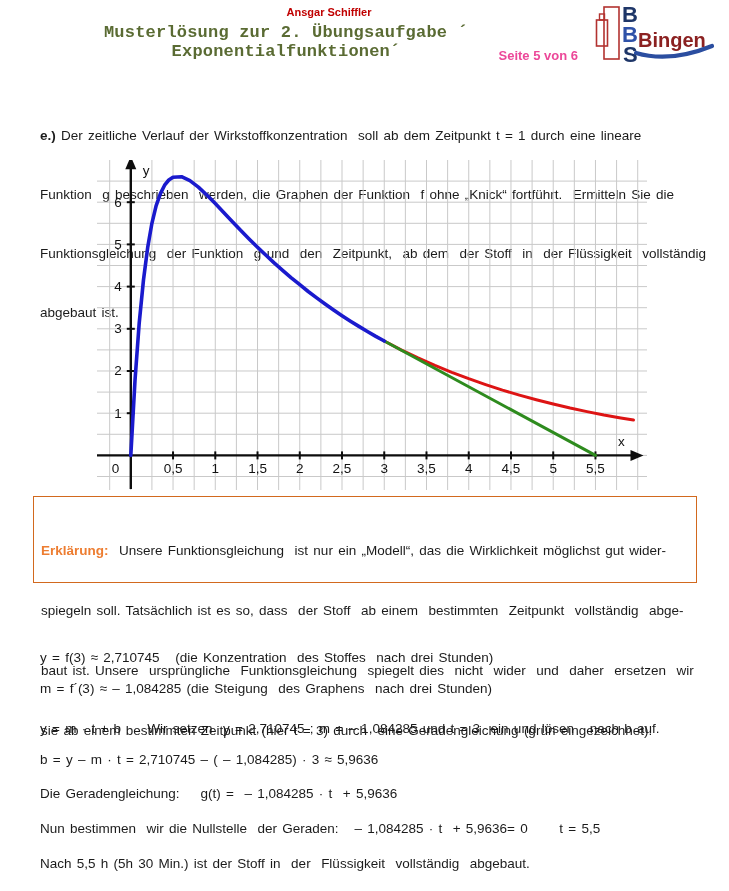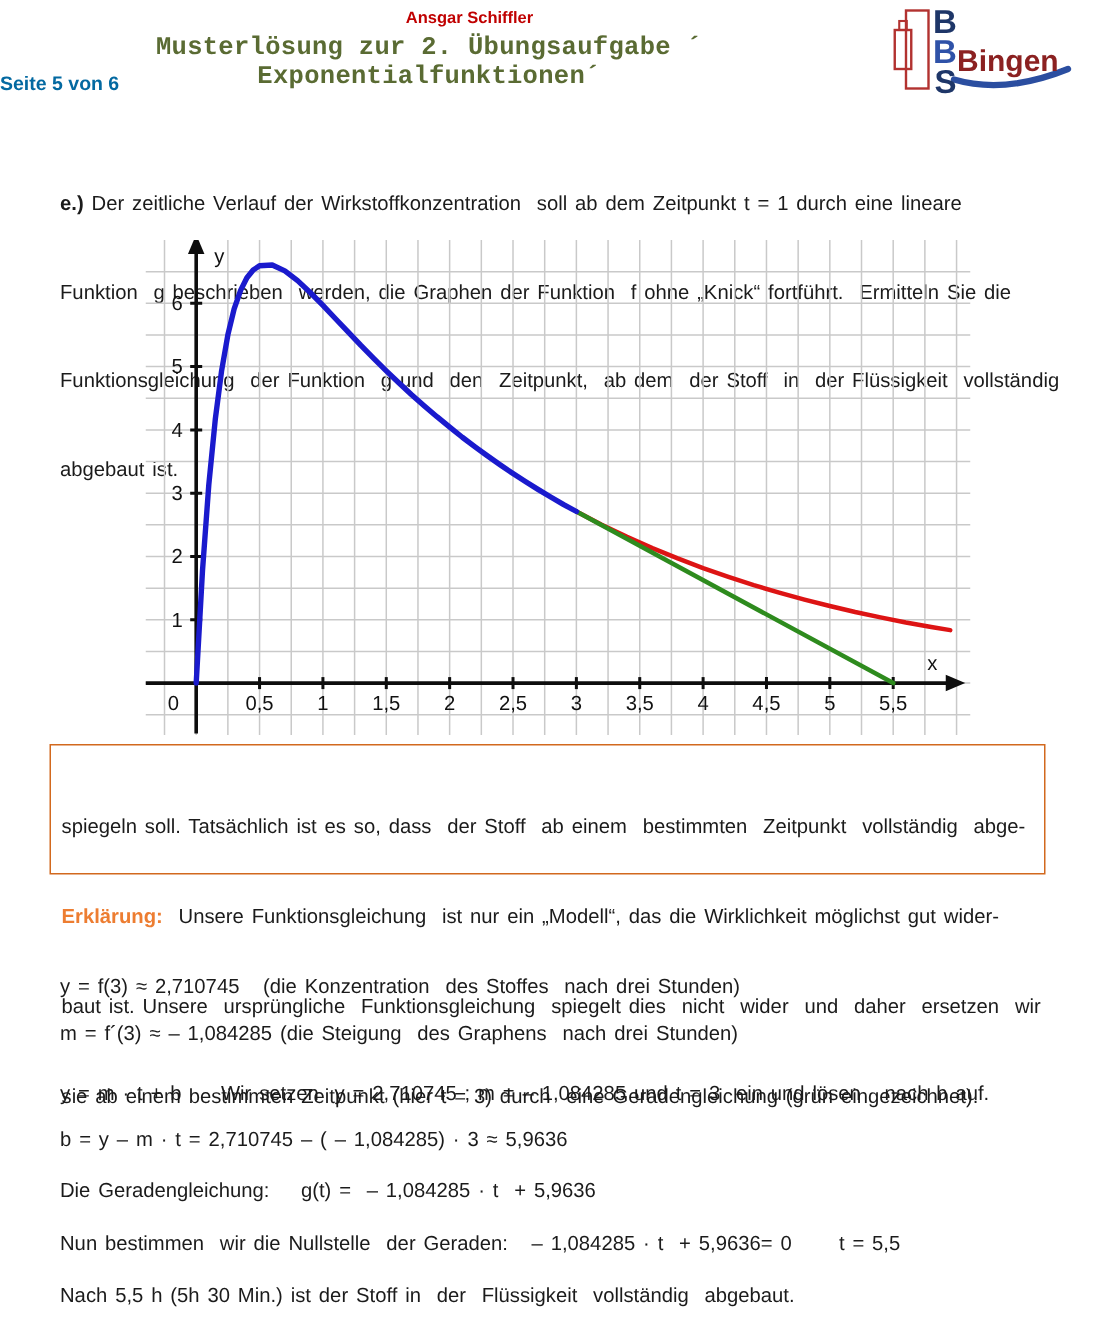--- a/index.html
+++ b/index.html
@@ -2,25 +2,25 @@
 <html><head>
 <meta charset="utf-8">
 <style>
   html,body{margin:0;padding:0;background:#ffffff;}
   .page{
     position:relative;width:729px;height:891px;background:#ffffff;overflow:hidden;
     font-family:"Liberation Sans",sans-serif;color:#1b1b1b;
   }
   
   .hdr-author{position:absolute;top:6px;left:0;width:626px;text-align:center;
-    font-size:11px;font-weight:bold;color:#C00000;}
+    font-size:11px;font-weight:bold;color:#C00000;padding-left:16px;}
   .hdr-title{position:absolute;top:23px;left:0;width:572px;text-align:center;
     font-size:17px;font-weight:bold;color:#5A6B33;letter-spacing:.2px;font-family:Liberation Mono, monospace;}
-  .hdr-page{position:absolute;top:48px;left:0;width:578px;text-align:left;
-    font-size:13px;font-weight:bold;color:#0369a1;}
+  .hdr-page{position:absolute;top:48px;left:0;width:578px;text-align:right;
+    font-size:13px;font-weight:bold;color:#ec4899;}
   .logo{position:absolute;top:2px;left:592px;width:128px;height:64px;}
   
   .problem{position:absolute;left:40px;top:87px;width:680px;font-size:13.5px;
     line-height:19.6px;white-space:pre;word-spacing:1.5px;}
   .problem b{font-weight:bold;}
   
   .chart{position:absolute;left:97px;top:160px;width:550px;height:330px;}
   
   .explain{position:absolute;left:33px;top:496px;width:664px;height:87px;
     border:1.5px solid #D2691E;box-sizing:border-box;padding:4px 0 0 7px;
@@ -140,22 +140,22 @@
       <line x1="29.794162826420887" y1="42.19948849104859" x2="37.79416282642089" y2="42.19948849104859" stroke="#0d0d0d" stroke-width="2"></line>
       <text x="24.794162826420887" y="46.69948849104859" text-anchor="end" font-size="13.5" font-family="Liberation Sans, sans-serif" fill="#111">6</text>
       <text x="45.79416282642089" y="15.329923273657304" text-anchor="start" font-size="13.5" font-family="Liberation Sans, sans-serif" fill="#111">y</text>
       <text x="524.4823348694316" y="286.3964194373401" text-anchor="middle" font-size="13.5" font-family="Liberation Sans, sans-serif" fill="#111">x</text>
       <path d="M287.3,181.0 L304.1,189.8 L321.0,197.9 L337.9,205.4 L354.8,212.3 L371.7,218.7 L388.6,224.6 L405.5,230.1 L422.4,235.1 L439.3,239.7 L456.2,244.0 L473.1,248.0 L490.0,251.6 L506.9,255.0 L523.8,258.0 L536.5,260.1" fill="none" stroke="#DD1414" stroke-width="3" stroke-linecap="round" stroke-linejoin="round"></path>
       <path d="M287.3,181.0 L498.5,295.4" fill="none" stroke="#2E8B1E" stroke-width="3" stroke-linecap="round" stroke-linejoin="round"></path>
       <path d="M33.8,295.4 L38.0,220.4 L42.2,163.2 L46.5,119.8 L50.7,87.4 L54.9,63.3 L59.1,45.9 L63.4,33.6 L67.6,25.2 L71.8,20.0 L76.0,17.2 L84.5,16.7 L92.9,20.6 L101.4,27.1 L109.8,35.0 L118.3,43.6 L126.7,52.5 L135.2,61.4 L143.6,70.3 L152.1,78.9 L160.5,87.2 L169.0,95.3 L177.4,103.1 L185.9,110.6 L194.3,117.8 L202.8,124.7 L211.2,131.5 L219.7,137.9 L228.1,144.0 L236.6,150.0 L245.0,155.7 L253.5,161.2 L261.9,166.4 L270.4,171.5 L278.8,176.4 L287.3,181.0" fill="none" stroke="#1A1ACD" stroke-width="3.6" stroke-linecap="round" stroke-linejoin="round"></path>
     </svg>
 
   <div class="explain">
+    <div><span class="lbl">Erklärung:</span><span>  Unsere Funktionsgleichung  ist nur ein „Modell“, das die Wirklichkeit möglichst gut wider-</span></div>
     <div>spiegeln soll. Tatsächlich ist es so, dass  der Stoff  ab einem  bestimmten  Zeitpunkt  vollständig  abge-</div>
-    <div><span class="lbl">Erklärung:</span><span>  Unsere Funktionsgleichung  ist nur ein „Modell“, das die Wirklichkeit möglichst gut wider-</span></div>
     <div>baut ist. Unsere  ursprüngliche  Funktionsgleichung  spiegelt dies  nicht  wider  und  daher  ersetzen  wir</div>
     <div>sie ab einem bestimmten Zeitpunkt (hier t = 3) durch  eine Geradengleichung (grün eingezeichnet).</div>
   </div>
 
   <div class="sol" style="top:650px">y = f(3) ≈ 2,710745   (die Konzentration  des Stoffes  nach drei Stunden)</div>
   <div class="sol" style="top:681px">m = f´(3) ≈ – 1,084285 (die Steigung  des Graphens  nach drei Stunden)</div>
   <div class="sol" style="top:721px">y = m · t + b     Wir setzen  y = 2,710745 ; m = – 1,084285 und t = 3  ein und lösen   nach b auf.</div>
   <div class="sol" style="top:752px">b = y – m · t = 2,710745 – ( – 1,084285) · 3 ≈ 5,9636</div>
   <div class="sol" style="top:786px">Die Geradengleichung:    g(t) =  – 1,084285 · t  + 5,9636</div>
   <div class="sol" style="top:821px">Nun bestimmen  wir die Nullstelle  der Geraden:   – 1,084285 · t  + 5,9636= 0      t = 5,5</div>

